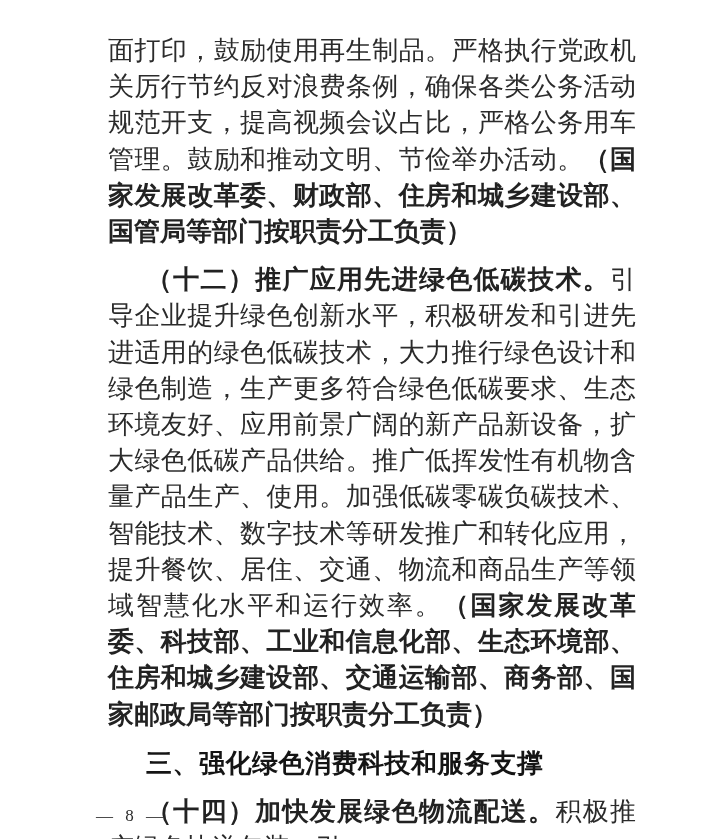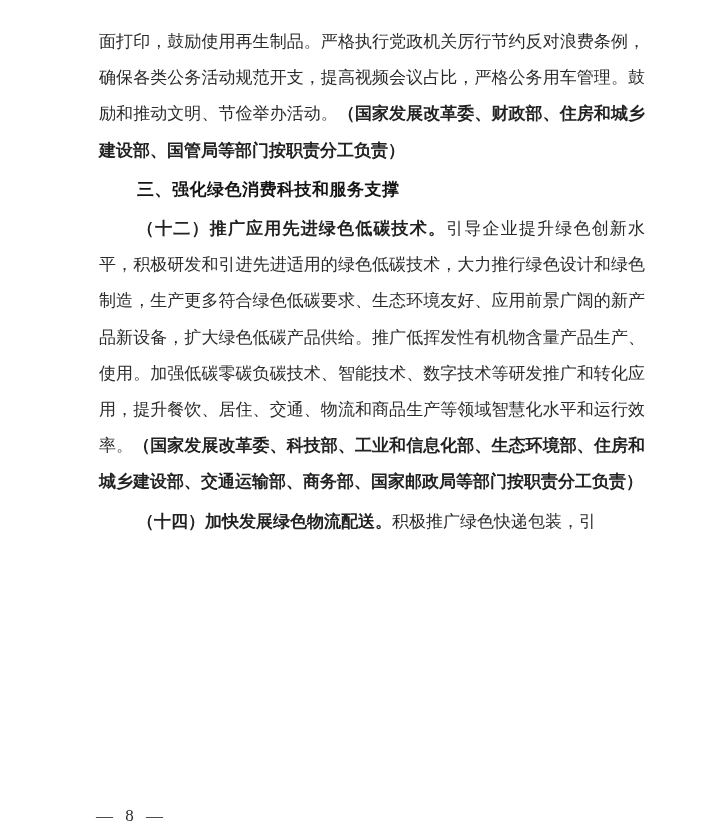--- a/index.html
+++ b/index.html
@@ -20,22 +20,22 @@
     overflow: hidden;
     color: #2b2b2b;
   }
   .content {
     position: absolute;
     left: 96px;
     top: 21px;
     width: 552px;
   }
   .para {
-    margin: 3px;
-    font-size: 17px;
+    margin: 12px;
+    font-size: 26px;
     line-height: 36.2px;
     text-align: justify;
     text-justify: inter-character;
     color: #2b2b2b;
     word-break: break-all;
   }
   .indent {
     text-indent: 38px;
   }
   .heading-text {
@@ -66,23 +66,23 @@
   }
 </style>
 </head>
 <body>
 
 <div class="page">
   <div class="content">
 
     <p class="para"><span class="body-text">面打印，鼓励使用再生制品。严格执行党政机关厉行节约反对浪费条例，确保各类公务活动规范开支，提高视频会议占比，严格公务用车管理。鼓励和推动文明、节俭举办活动。</span><span class="attr">（国家发展改革委、财政部、住房和城乡建设部、国管局等部门按职责分工负责）</span></p>
 
+    <p class="para indent"><span class="lead">（十二）推广应用先进绿色低碳技术。</span><span class="body-text">引导企业提升绿色创新水平，积极研发和引进先进适用的绿色低碳技术，大力推行绿色设计和绿色制造，生产更多符合绿色低碳要求、生态环境友好、应用前景广阔的新产品新设备，扩大绿色低碳产品供给。推广低挥发性有机物含量产品生产、使用。加强低碳零碳负碳技术、智能技术、数字技术等研发推广和转化应用，提升餐饮、居住、交通、物流和商品生产等领域智慧化水平和运行效率。</span><span class="attr">（国家发展改革委、科技部、工业和信息化部、生态环境部、住房和城乡建设部、交通运输部、商务部、国家邮政局等部门按职责分工负责）</span></p>
+
     <p class="para indent"><span class="heading-text">三、强化绿色消费科技和服务支撑</span></p>
-
-    <p class="para indent"><span class="lead">（十二）推广应用先进绿色低碳技术。</span><span class="body-text">引导企业提升绿色创新水平，积极研发和引进先进适用的绿色低碳技术，大力推行绿色设计和绿色制造，生产更多符合绿色低碳要求、生态环境友好、应用前景广阔的新产品新设备，扩大绿色低碳产品供给。推广低挥发性有机物含量产品生产、使用。加强低碳零碳负碳技术、智能技术、数字技术等研发推广和转化应用，提升餐饮、居住、交通、物流和商品生产等领域智慧化水平和运行效率。</span><span class="attr">（国家发展改革委、科技部、工业和信息化部、生态环境部、住房和城乡建设部、交通运输部、商务部、国家邮政局等部门按职责分工负责）</span></p>
 
 
     <p class="para indent"><span class="lead">（十四）加快发展绿色物流配送。</span><span class="body-text">积极推广绿色快递包装，引</span></p>
 
   </div>
 
   <div class="pagenum">— 8 —</div>
 </div>
 
 </body></html>

